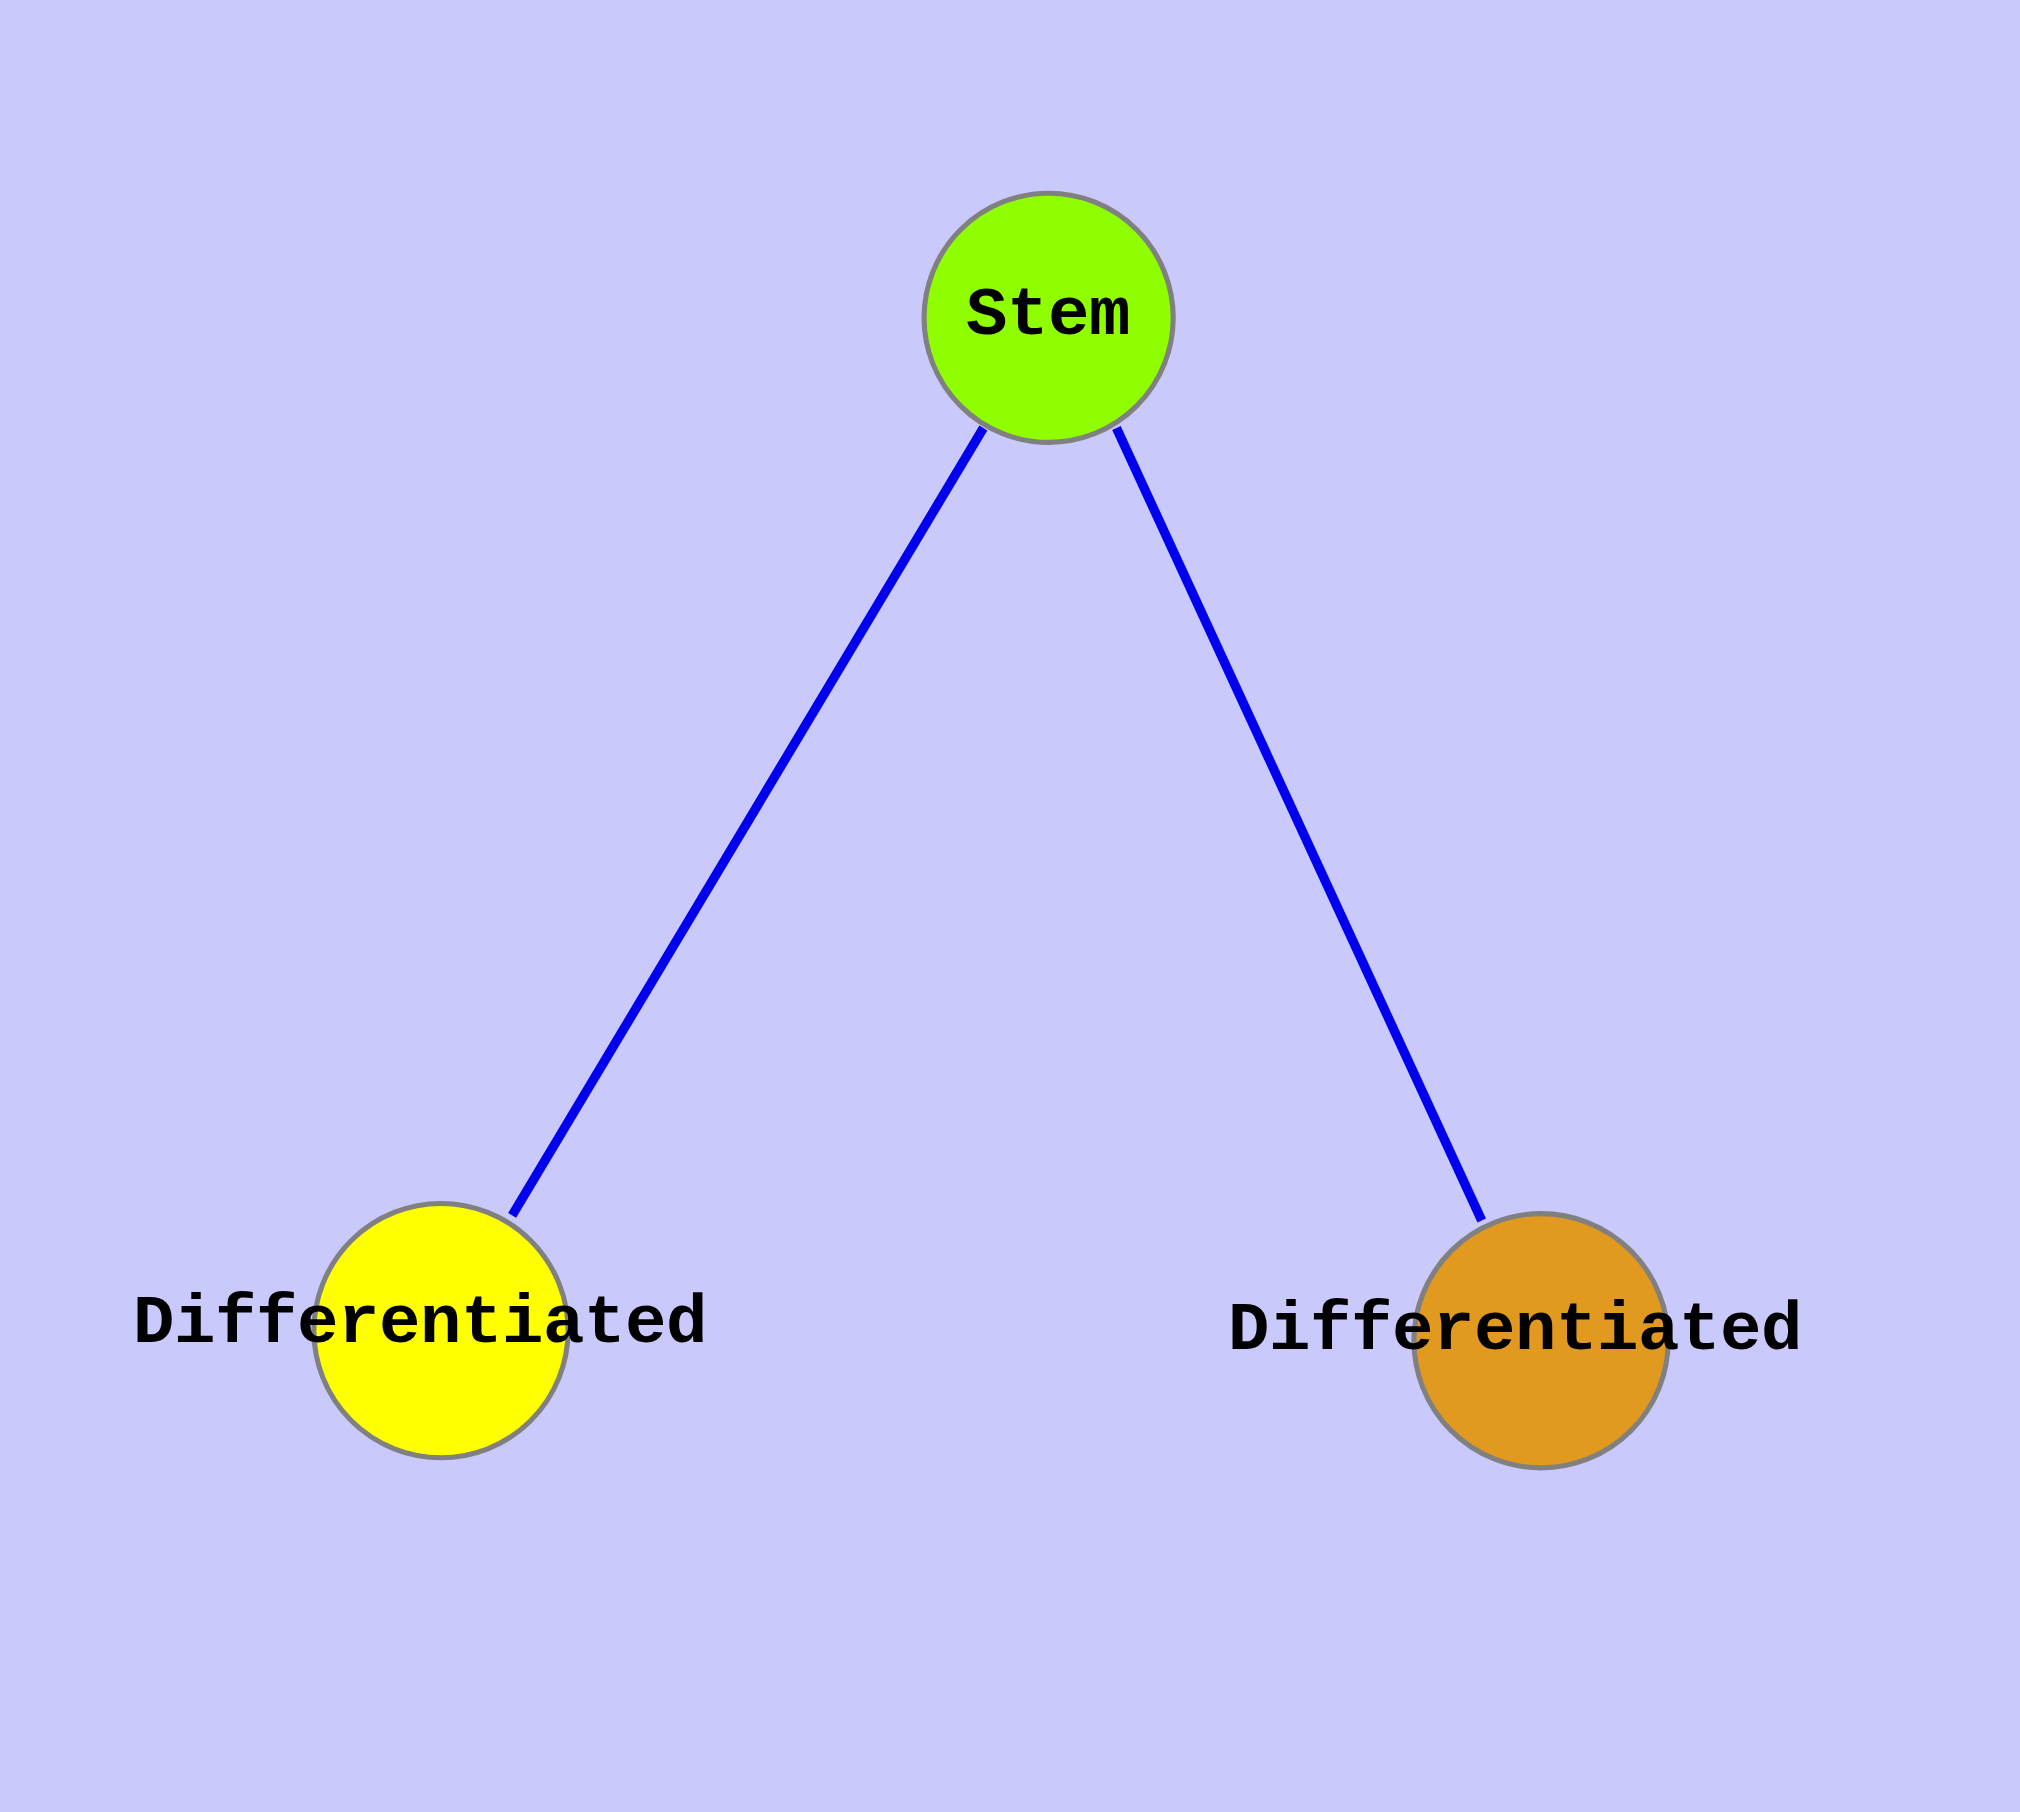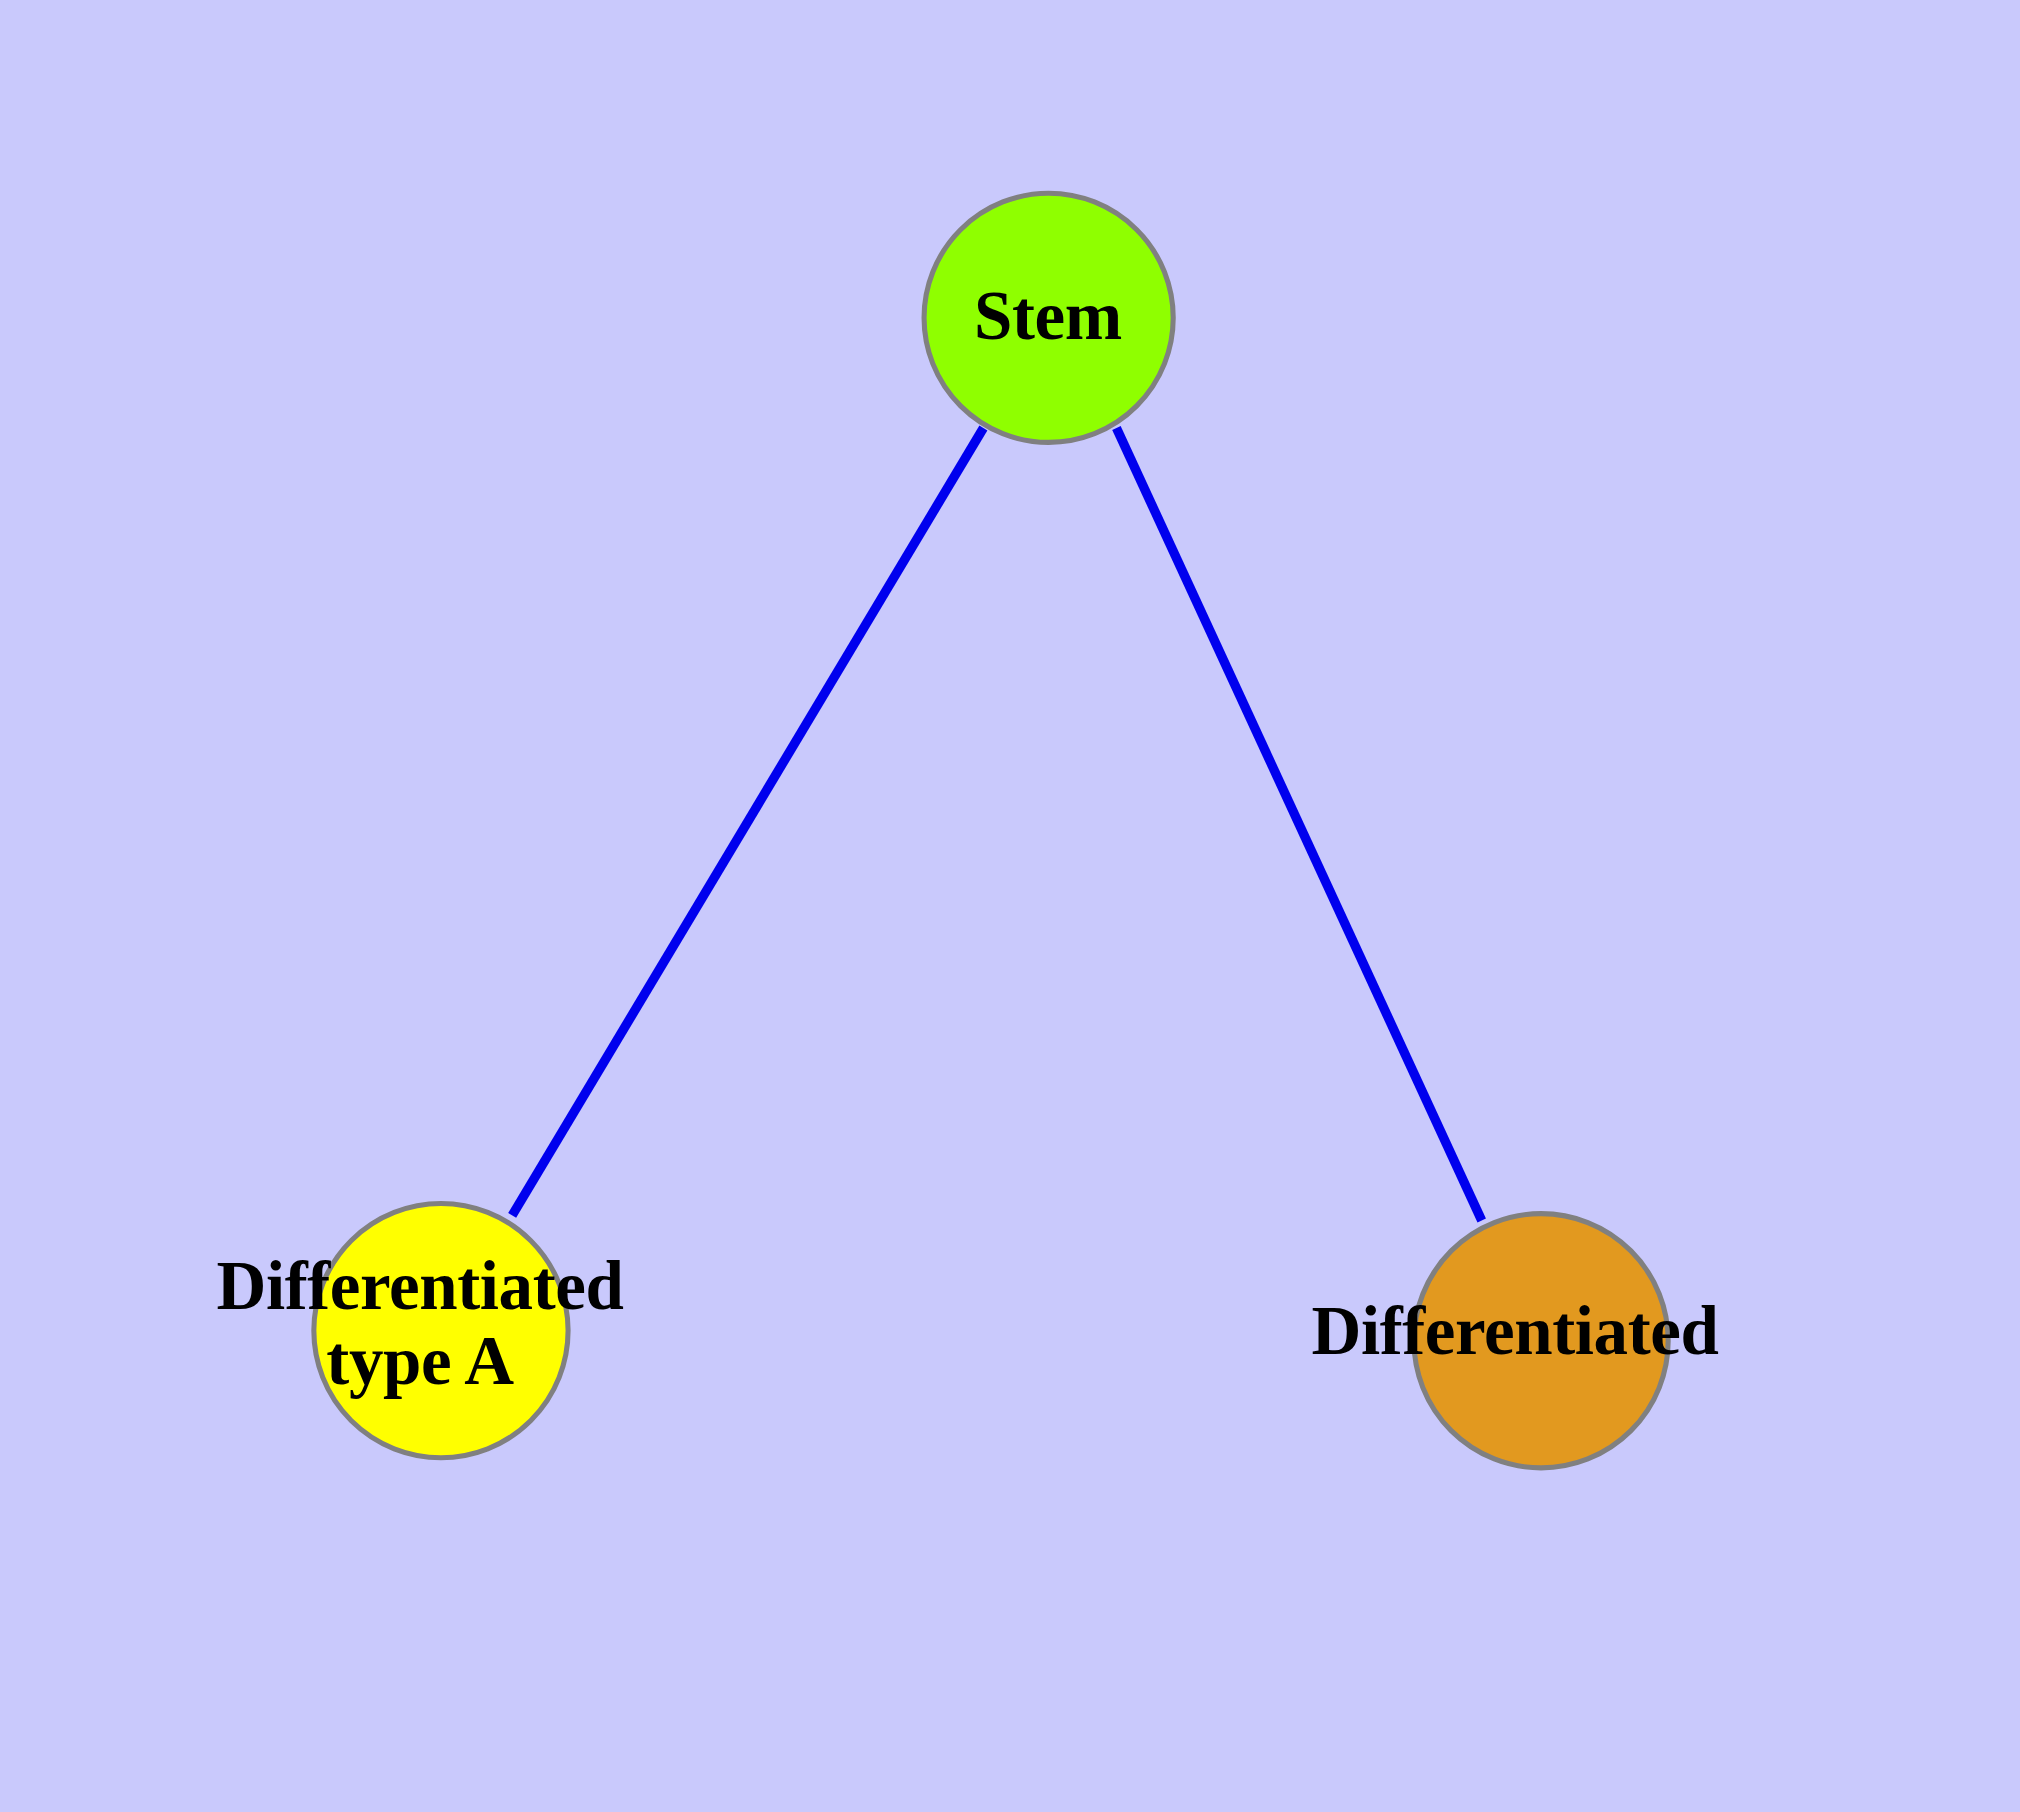--- a/index.html
+++ b/index.html
@@ -31,21 +31,21 @@
   }
   .edge-line {
     stroke: #0000EE;
     stroke-width: 11;
     stroke-linecap: butt;
     fill: none;
   }
   .node-label {
     position: absolute;
     color: #000000;
-    font-family: Liberation Serif, serif;
+    font-family: Liberation Mono, monospace;
     font-weight: bold;
     font-size: 69px;
     line-height: 1.08;
     text-align: center;
     white-space: nowrap;
     transform: translate(-50%, -50%);
     letter-spacing: -0.4px;
   }
 </style>
 </head>
@@ -66,21 +66,20 @@
       <circle class="node-circle" cx="1818" cy="1582" r="150" fill="#E2991F" stroke="#808080"></circle>
     </g>
   </svg>
 
   <div class="node-label" style="left: 1048px; top: 316px; font-size: 69px;">
     <span>Stem</span>
   </div>
 
   <div class="node-label" style="left: 420px; top: 1324px; font-size: 69px;">
     <div>Differentiated</div>
-    <div>type A</div>
   </div>
 
   <div class="node-label" style="left: 1515px; top: 1331px; font-size: 69px;">
     <div>Differentiated</div>
   </div>
 
 </div>
 
 
 </body></html>

